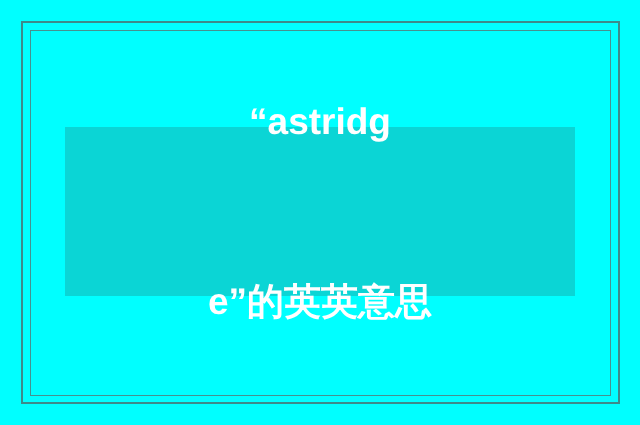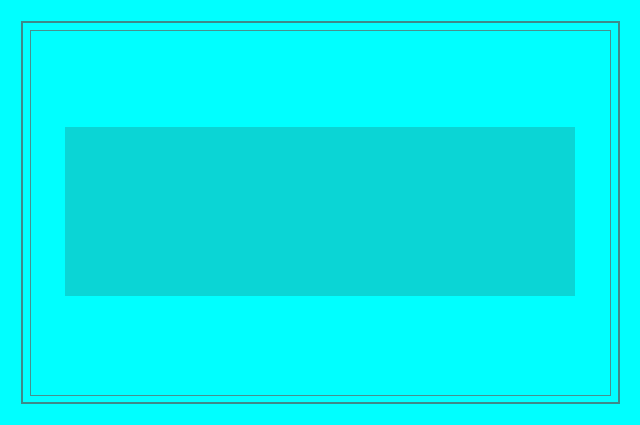--- a/index.html
+++ b/index.html
@@ -84,16 +84,18 @@
 </head>
 <body>
 
 <div class="poster">
 
   <div class="frame-outer"></div>
   <div class="frame-inner"></div>
 
   <div class="title-plate">
     <div class="title-text">
+      <span class="title-line-1">“astridg</span>
+      <span class="title-line-2">e”的英英意思</span>
     </div>
   </div>
 
 </div>
 
 </body></html>

